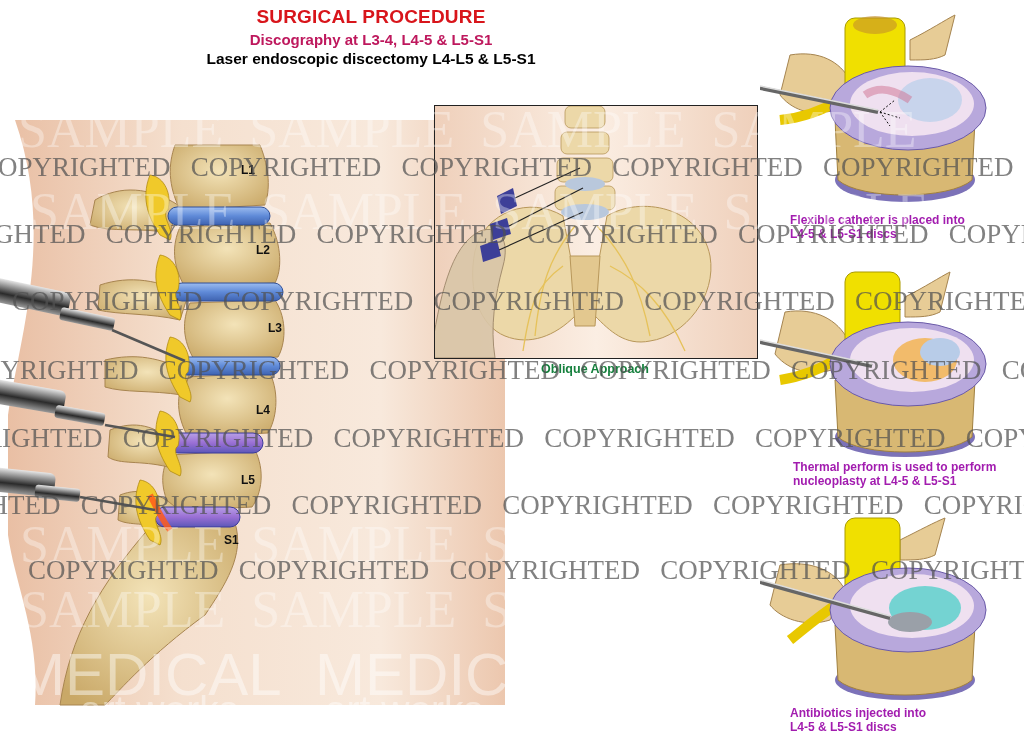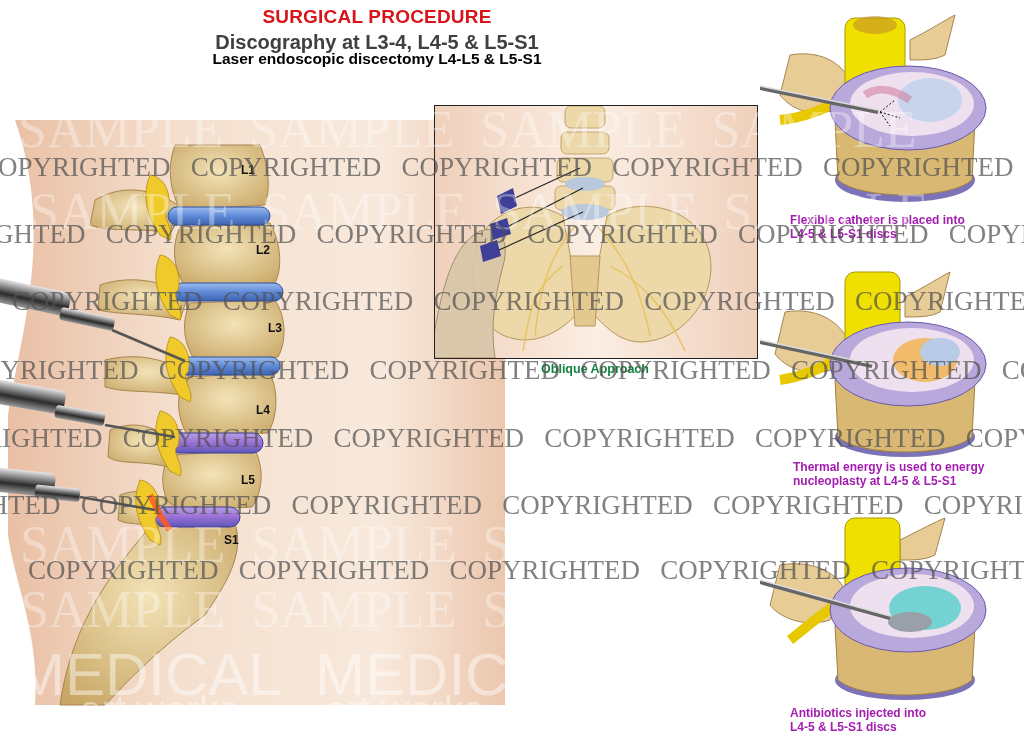--- a/index.html
+++ b/index.html
@@ -1,20 +1,20 @@
 <!DOCTYPE html>
 <html><head>
   <meta charset="utf-8">
   <style>
     html, body { margin:0; padding:0; }
     body { width:1024px; height:738px; position:relative; overflow:hidden; background:#ffffff; font-family:"Liberation Sans", sans-serif; }
     .abs { position:absolute; }
-    .title { left:12px; width:730px; text-align:center; }
+    .title { left:6px; width:730px; text-align:center; }
     .t-main { top:6px; font-size:19px; font-weight:bold; color:#d8151b; letter-spacing:0.2px; }
-    .t-sub1 { top:31px; font-size:20px; font-weight:bold; color:#404040; }
+    .t-sub1 { top:31px; font-size:15px; font-weight:bold; color:#be185d; }
     .t-sub2 { top:50px; font-size:15.5px; font-weight:bold; color:#000000; }
 
     
     #side-panel { left:0; top:115px; width:505px; height:595px; }
     
     #oblique-inset { left:434px; top:105px; width:322px; height:252px; border:1.5px solid #222; background:#f4dfcc; overflow:hidden; }
     .inset-caption { left:434px; top:362px; width:322px; text-align:center; font-size:12.5px; font-weight:bold; color:#15803d; }
 
     .disc-caption { font-size:12px; font-weight:bold; color:#a21caf; line-height:14px; }
     .vlabel { font-size:12px; font-weight:bold; color:#111;margin-left:31px; }
@@ -194,21 +194,21 @@
     <path d="M80,95 C60,108 40,115 20,118" stroke="#e8c800" stroke-width="10" fill="none"></path>
     <ellipse cx="148" cy="102" rx="78" ry="42" fill="#b8a8dc" stroke="#6a5aa8"></ellipse>
     <ellipse cx="152" cy="98" rx="62" ry="32" fill="#efe0f0"></ellipse>
     <ellipse cx="165" cy="98" rx="32" ry="22" fill="#f2b454" opacity="0.85"></ellipse>
     <ellipse cx="180" cy="90" rx="20" ry="14" fill="#b8cce8"></ellipse>
     <line x1="0" y1="80" x2="112" y2="104" stroke="#666" stroke-width="4"></line>
     <line x1="0" y1="78" x2="112" y2="102" stroke="#ddd" stroke-width="1.5"></line>
   </svg>
 </div>
 <div class="abs disc-caption" style="left:793px; top:460px;">
-  <div>Thermal energy is used to energy</div>
+  <div>Thermal perform is used to perform</div>
   <div>nucleoplasty at L4-5 &amp; L5-S1</div>
 </div>
 
 <div class="abs" style="left:760px; top:510px; width:264px; height:190px;">
   <svg width="264" height="190" viewBox="0 0 264 190">
     <ellipse cx="145" cy="170" rx="70" ry="20" fill="#7c72b8"></ellipse>
     <path d="M75,115 L215,115 L212,170 C190,190 100,190 78,170 Z" fill="#d8b873" stroke="#a08040"></path>
     <path d="M20,55 C50,50 75,60 85,80 L70,110 C45,118 20,108 10,95 Z" fill="#e7cc96" stroke="#a58450"></path>
     <path d="M140,30 C160,20 175,12 185,8 L175,45 C165,50 155,50 140,50 Z" fill="#e7cc96" stroke="#a58450"></path>
     <rect x="85" y="8" width="55" height="85" rx="10" fill="#f0e000" stroke="#a99a00"></rect>

